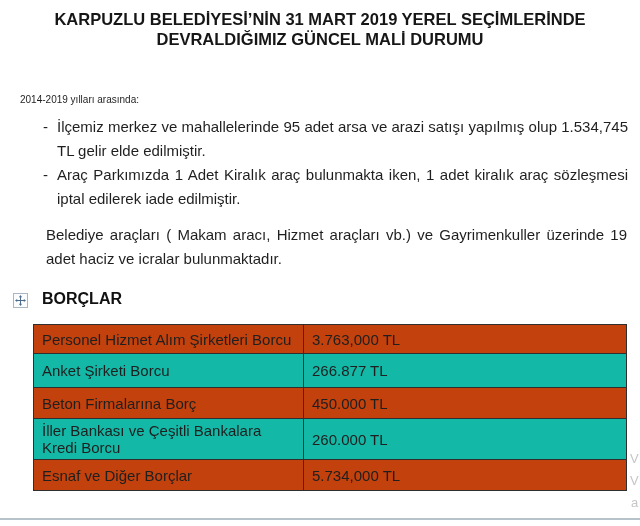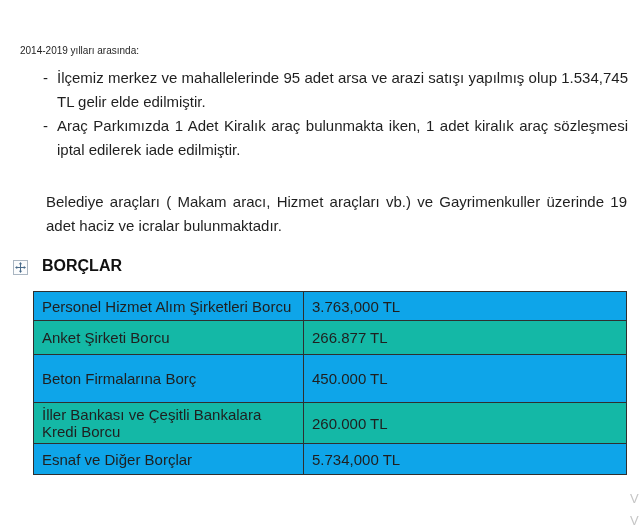--- a/index.html
+++ b/index.html
@@ -12,55 +12,59 @@
   .title{padding-top:9px;text-align:center;font-weight:bold;
          font-size:16.5px;line-height:20px;color:#161616;}
 
   .intro{margin:40px 12px 0 20px;font-size:10px;line-height:22px;}
 
   .bullets{margin:4px 12px 0 43px;}
   .bullet{position:relative;padding-left:14px;text-align:justify;
           line-height:24px;font-size:15px;}
   .bullet .marker{position:absolute;left:0;top:0;}
 
-  .paragraph{margin:28px 13px 0 46px;text-align:justify;
+  .paragraph{margin:12px 13px 0 46px;text-align:justify;
              line-height:24px;font-size:15px;}
 
   .debts-heading{margin:19px 0 16px 42px;position:relative;
                  font-weight:bold;font-size:16px;line-height:18px;color:#111;}
   .handle{position:absolute;left:-29px;top:3px;width:13px;height:13px;
           border:1px solid #aab6c2;background:#fbfcfd;
           display:flex;align-items:center;justify-content:center;
           box-sizing:content-box;cursor:move;}
 
   table.debts{margin:2px 0 0 33px;width:594px;border-collapse:collapse;
               table-layout:fixed;font-size:15px;}
   table.debts td{border:1.5px solid #2f2f2f;vertical-align:middle;
                  padding:3px 8px;overflow:hidden;}
   td.label-cell{width:253px;}
   td.value-cell{padding-left:14px;}
-  tr.blue td{background:#0ea5e9;}
+  tr.blue td{background:#c2410c;}
   tr.cream td{background:#14b8a6;}
-  tr.r1{height:29px;} tr.r2{height:34px;} tr.r3{height:48px;}
+  tr.r1{height:29px;} tr.r2{height:34px;} tr.r3{height:31px;}
   tr.r4{height:38px;} tr.r5{height:31px;padding-left:19px;} tr.r6{height:25px;}
   .total-label{font-weight:bold;}
   .total-value{font-weight:bold;font-size:13px;letter-spacing:-0.2px;
                white-space:nowrap;}
 
   .wm{position:absolute;color:#c6c6c6;font-size:13px;line-height:13px;}
   .wm1{left:630px;top:452px;} .wm2{left:630px;top:474px;} .wm3{left:631px;top:496px;}
 
   .bottom-line{position:absolute;left:0;top:518px;width:640px;height:2px;
                background:#b7c3ca;}
 </style>
 </head>
 <body>
 
 <div class="page">
 
+  <div class="title">
+    <div>KARPUZLU BELEDİYESİ’NİN 31 MART 2019 YEREL SEÇİMLERİNDE</div>
+    <div>DEVRALDIĞIMIZ GÜNCEL MALİ DURUMU</div>
+  </div>
 
   <div class="intro">2014-2019 yılları arasında:</div>
 
   <div class="bullets">
     <div class="bullet">
       <span class="marker">-</span>
       <span>İlçemiz merkez ve mahallelerinde 95 adet arsa ve arazi satışı yapılmış olup 1.534,745 TL gelir elde edilmiştir.</span>
     </div>
     <div class="bullet">
       <span class="marker">-</span>

